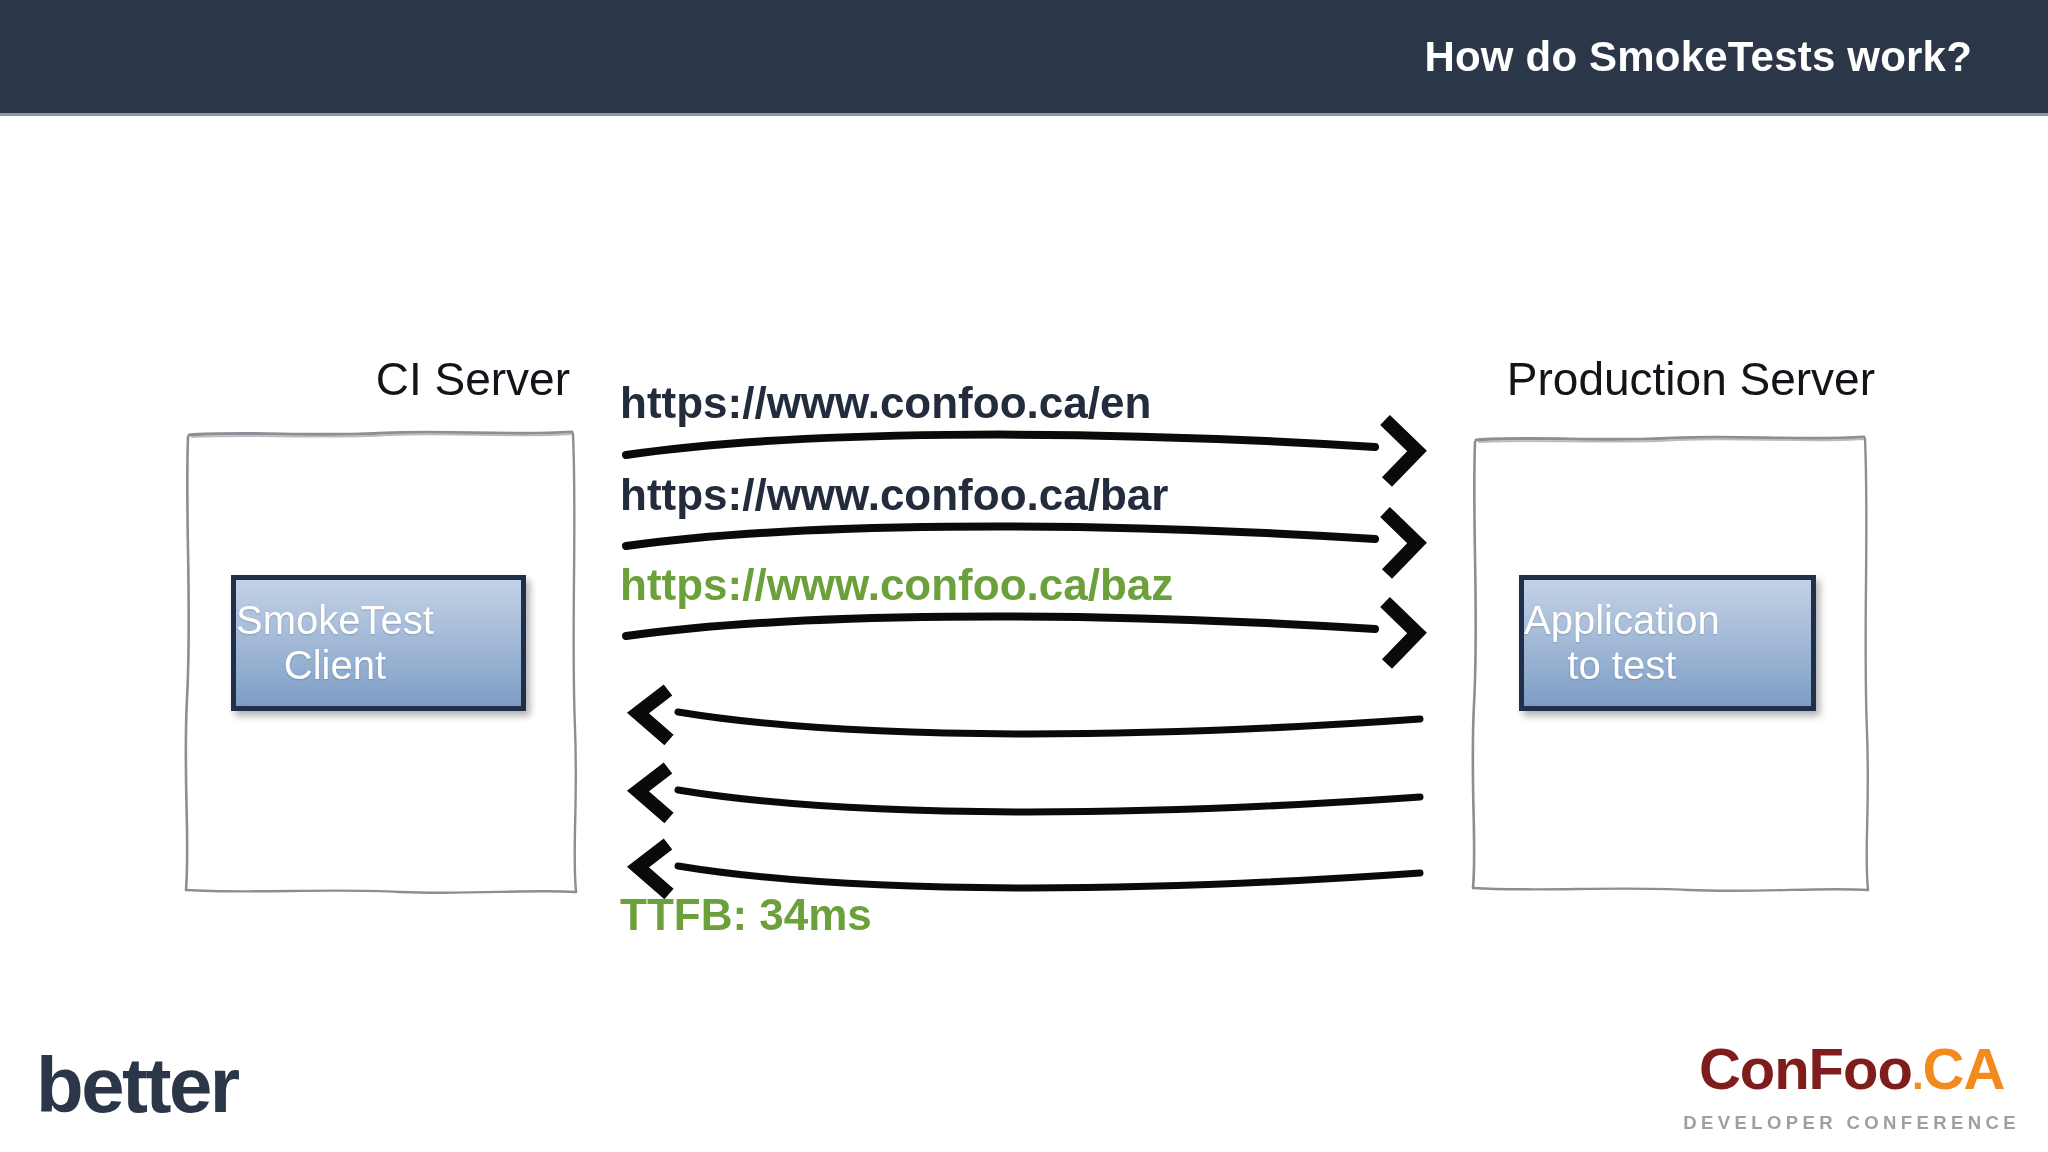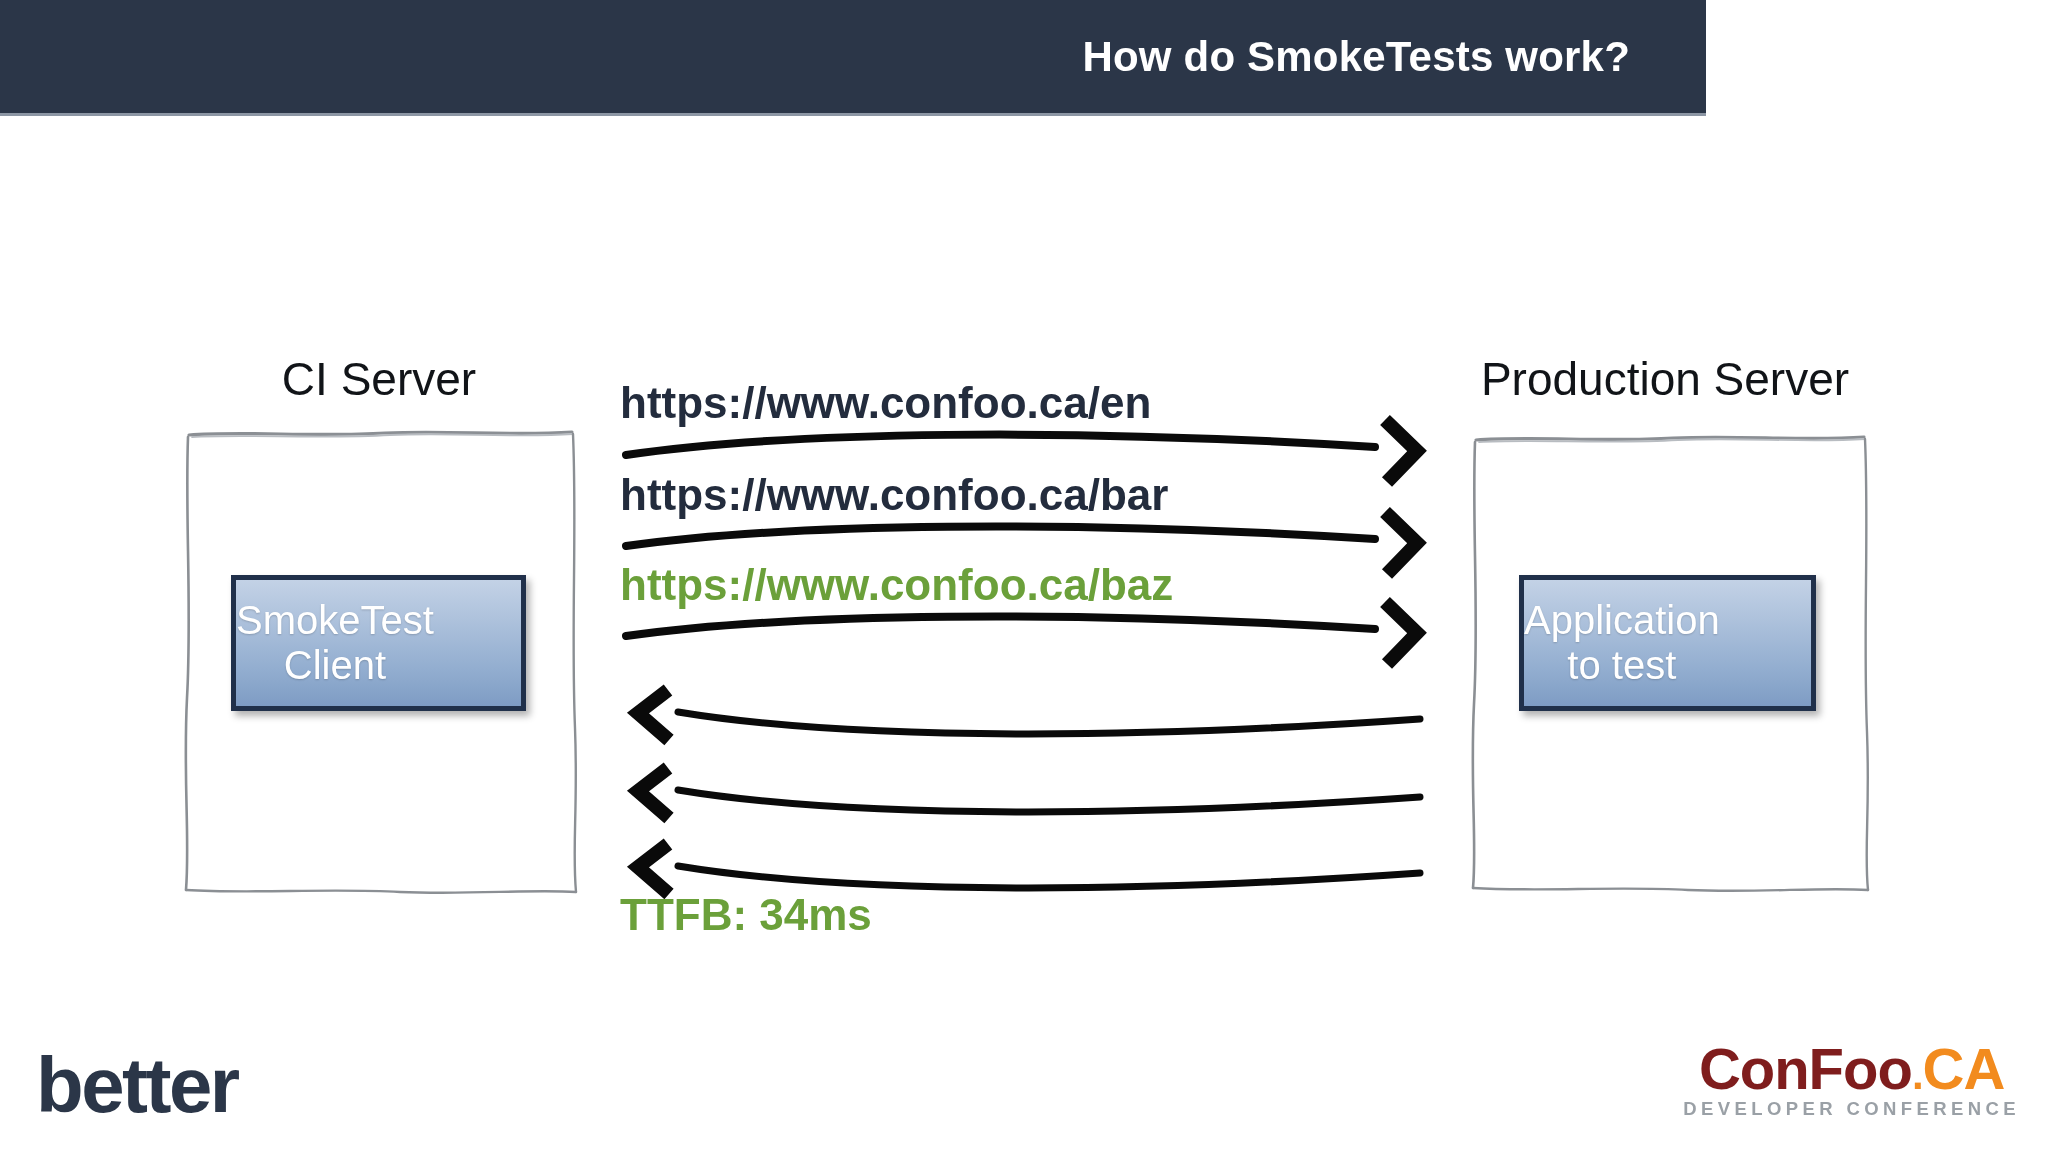--- a/index.html
+++ b/index.html
@@ -6,35 +6,35 @@
   body{
     width:2048px;height:1152px;
     background:#ffffff;
     font-family:"Liberation Sans", sans-serif;
     overflow:hidden;position:relative;
   }
   .slide{position:absolute;inset:0;background:#fff;}
 
   
   .header{
-    position:absolute;left:0;top:0;width:1706px;height:116px;
+    position:absolute;left:0;top:0;width:2048px;height:116px;
     background:#2b3648;
     border-bottom:3px solid #8c96a4;
     box-sizing:border-box;
   }
   .header-title{
     position:absolute;right:76px;top:50%;transform:translateY(-50%);
     color:#ffffff;font-size:42px;font-weight:bold;
     letter-spacing:.2px;white-space:nowrap;
   }
 
   
   .server-label{
     position:absolute;font-size:46px;color:#111418;
-    font-weight:400;white-space:nowrap;text-align:center;
+    font-weight:400;white-space:nowrap;text-align:right;
     font-family:"Liberation Sans", sans-serif;
   }
   #ci-label{left:188px;top:352px;width:382px;}
   #prod-label{left:1455px;top:352px;width:420px;}
 
   
   .server-box{position:absolute;}
   .server-box svg{display:block;overflow:visible;}
   #ci-box{left:180px;top:428px;width:400px;height:468px;}
   #prod-box{left:1468px;top:432px;width:404px;height:462px;}
@@ -79,21 +79,21 @@
   }
   .confoo-logo{
     position:absolute;right:28px;top:1040px;text-align:center;
     line-height:1;
   }
   .confoo-word{font-size:58px;font-weight:bold;letter-spacing:-1px;}
   .confoo-con{color:#7f1d1d;}
   .confoo-dot{color:#f28b1e;font-size:42px;}
   .confoo-ca{color:#f28b1e;}
   .confoo-sub{
-    margin-top:2px;color:#9aa0a6;font-size:18.5px;
+    margin-top:16px;color:#9aa0a6;font-size:18.5px;
     letter-spacing:4.4px;font-weight:bold;
   }
 </style>
 </head>
 <body>
 
 <div class="slide">
 
   <div class="header">
     <div class="header-title">How do SmokeTests work?</div>

